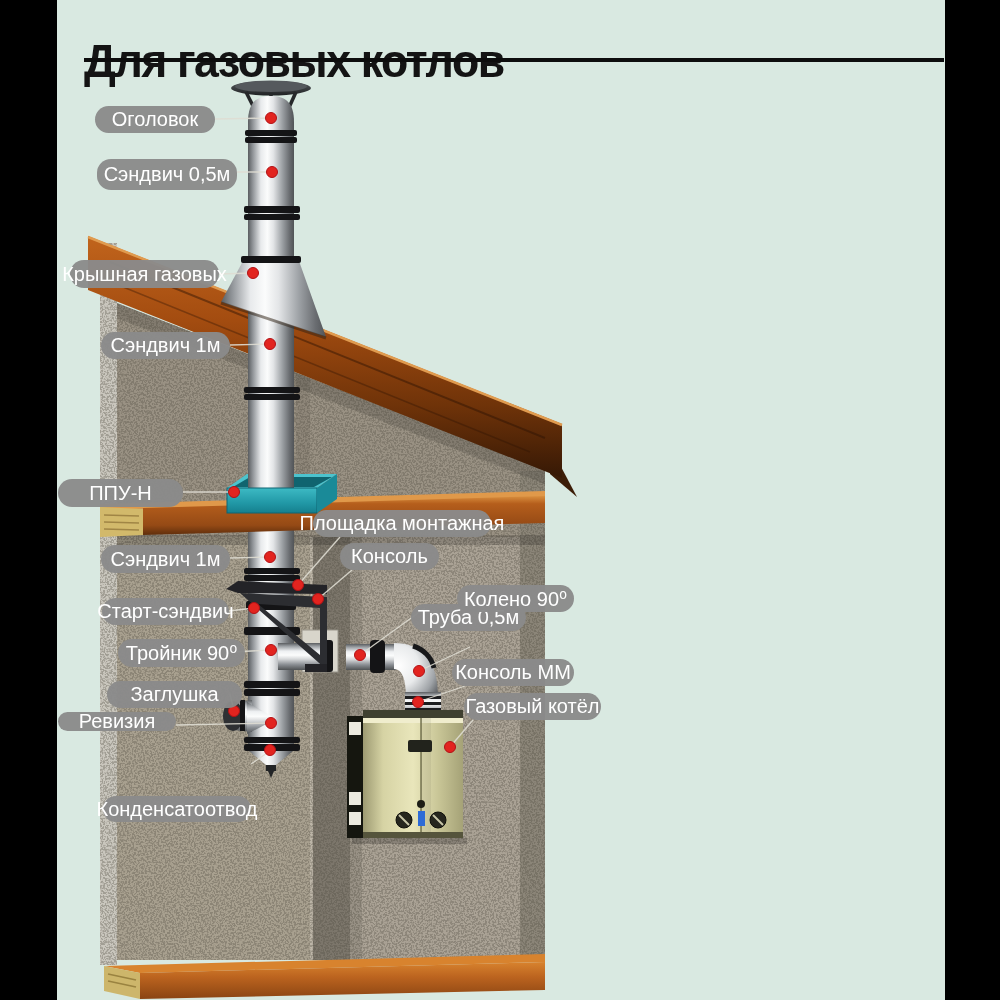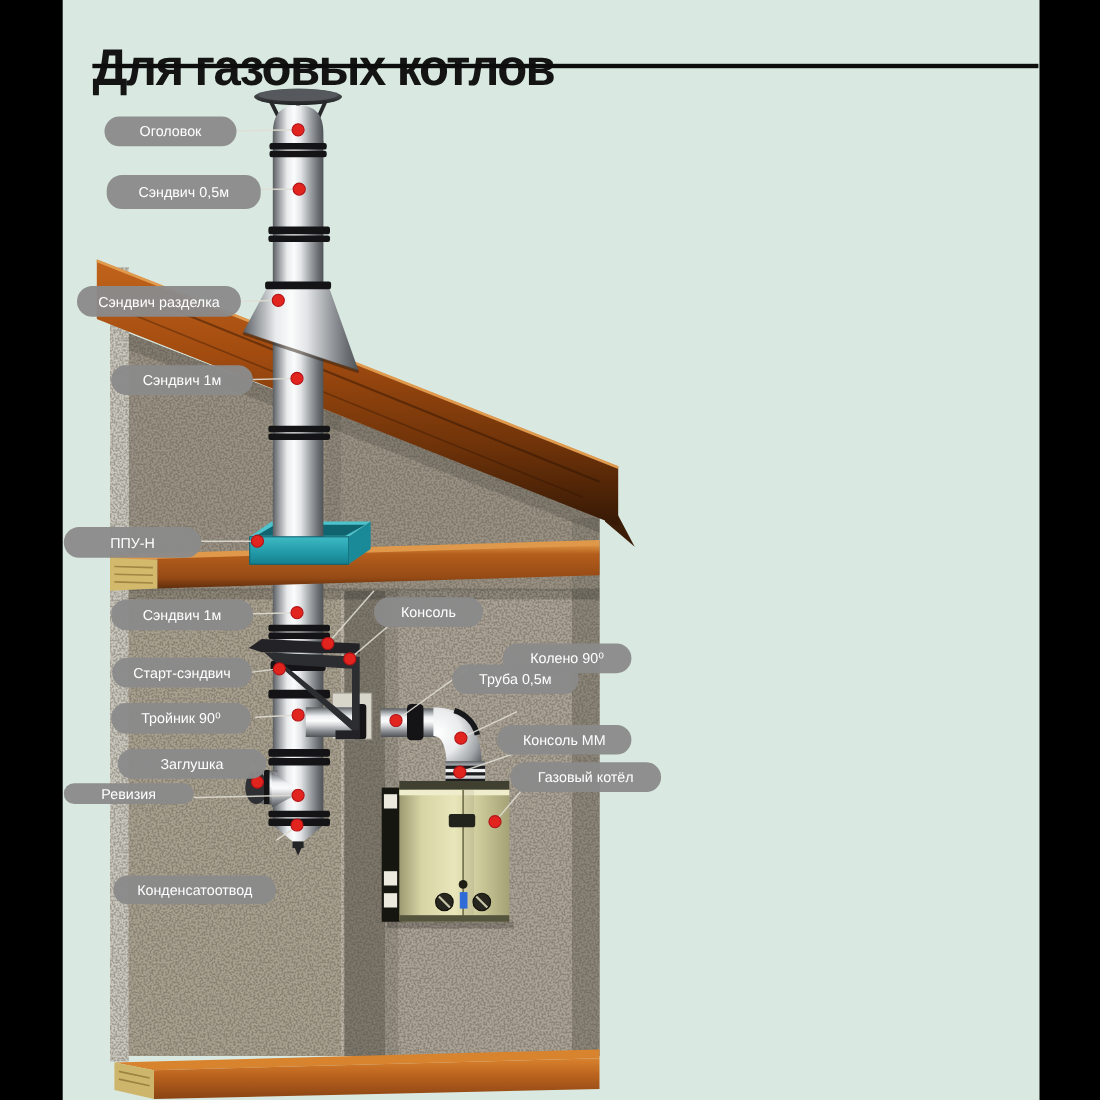--- a/index.html
+++ b/index.html
@@ -6,21 +6,21 @@
   #stage{position:relative;width:1000px;height:1000px;background:#d9e9e1;overflow:hidden;
          font-family:"Liberation Sans","DejaVu Sans",sans-serif;}
   .bar{position:absolute;top:0;height:1000px;background:#000;}
   #bar-left{left:0;width:57px;}
   #bar-right{left:945px;width:55px;}
   #title{position:absolute;left:84px;top:2px;font-size:47px;font-weight:800;color:#141414;
          letter-spacing:-1.5px;transform:scaleX(.95);transform-origin:left;white-space:nowrap;}
   #rule{position:absolute;left:84px;top:58px;width:860px;height:4px;background:#0d0d0d;}
   #scene{position:absolute;left:0;top:0;}
   .pill{position:absolute;background:rgba(138,138,138,.96);border-radius:14px;color:#fff;
-        font-size:13px;display:flex;align-items:center;justify-content:center;
+        font-size:20px;display:flex;align-items:center;justify-content:center;
         white-space:nowrap;z-index:5;}
 </style>
 </head>
 <body>
 
 <div id="stage">
   <div class="bar" id="bar-left"></div>
   <div class="bar" id="bar-right"></div>
   <h1 id="title">Для газовых котлов</h1>
   <div id="rule"></div>
@@ -279,27 +279,28 @@
       <circle cx="418" cy="702" r="5.5"></circle>
         <circle cx="234" cy="711" r="5.5"></circle>
       <circle cx="450" cy="747" r="5.5"></circle>
         <circle cx="271" cy="723" r="5.5"></circle>
       <circle cx="270" cy="750" r="5.5"></circle>
     </g>
   </svg>
 
   <div class="pill" style="left:95px;top:106px;width:120px;height:27px">Оголовок</div>
   <div class="pill" style="left:97px;top:159px;width:140px;height:31px">Сэндвич 0,5м</div>
-  <div class="pill" style="left:70px;top:260px;width:149px;height:28px">Сэндвич разделка</div>
+  <div class="pill" style="left:70px;top:260px;width:149px;height:28px">Крышная газовых</div>
   <div class="pill" style="left:101px;top:332px;width:129px;height:27px">Сэндвич 1м</div>
   <div class="pill" style="left:58px;top:479px;width:125px;height:28px">ППУ-Н</div>
+  <div class="pill" style="left:313px;top:510px;width:178px;height:27px">Площадка монтажная</div>
   <div class="pill" style="left:340px;top:543px;width:99px;height:27px">Консоль</div>
   <div class="pill" style="left:101px;top:545px;width:129px;height:28px">Сэндвич 1м</div>
   <div class="pill" style="left:411px;top:604px;width:115px;height:27px">Труба 0,5м</div>
   <div class="pill" style="left:102px;top:598px;width:127px;height:27px">Старт-сэндвич</div>
   <div class="pill" style="left:457px;top:585px;width:117px;height:27px">Колено 90⁰</div>
-  <div class="pill" style="left:101px;top:639px;width:127px;height:28px">Тройник 90⁰</div>
+  <div class="pill" style="left:118px;top:639px;width:127px;height:28px">Тройник 90⁰</div>
   <div class="pill" style="left:452px;top:659px;width:122px;height:27px">Консоль ММ</div>
   <div class="pill" style="left:107px;top:681px;width:135px;height:27px">Заглушка</div>
   <div class="pill" style="left:464px;top:693px;width:137px;height:27px">Газовый котёл</div>
   <div class="pill" style="left:58px;top:712px;width:118px;height:19px">Ревизия</div>
   <div class="pill" style="left:103px;top:796px;width:148px;height:26px">Конденсатоотвод</div>
 </div>
 
 </body></html>

